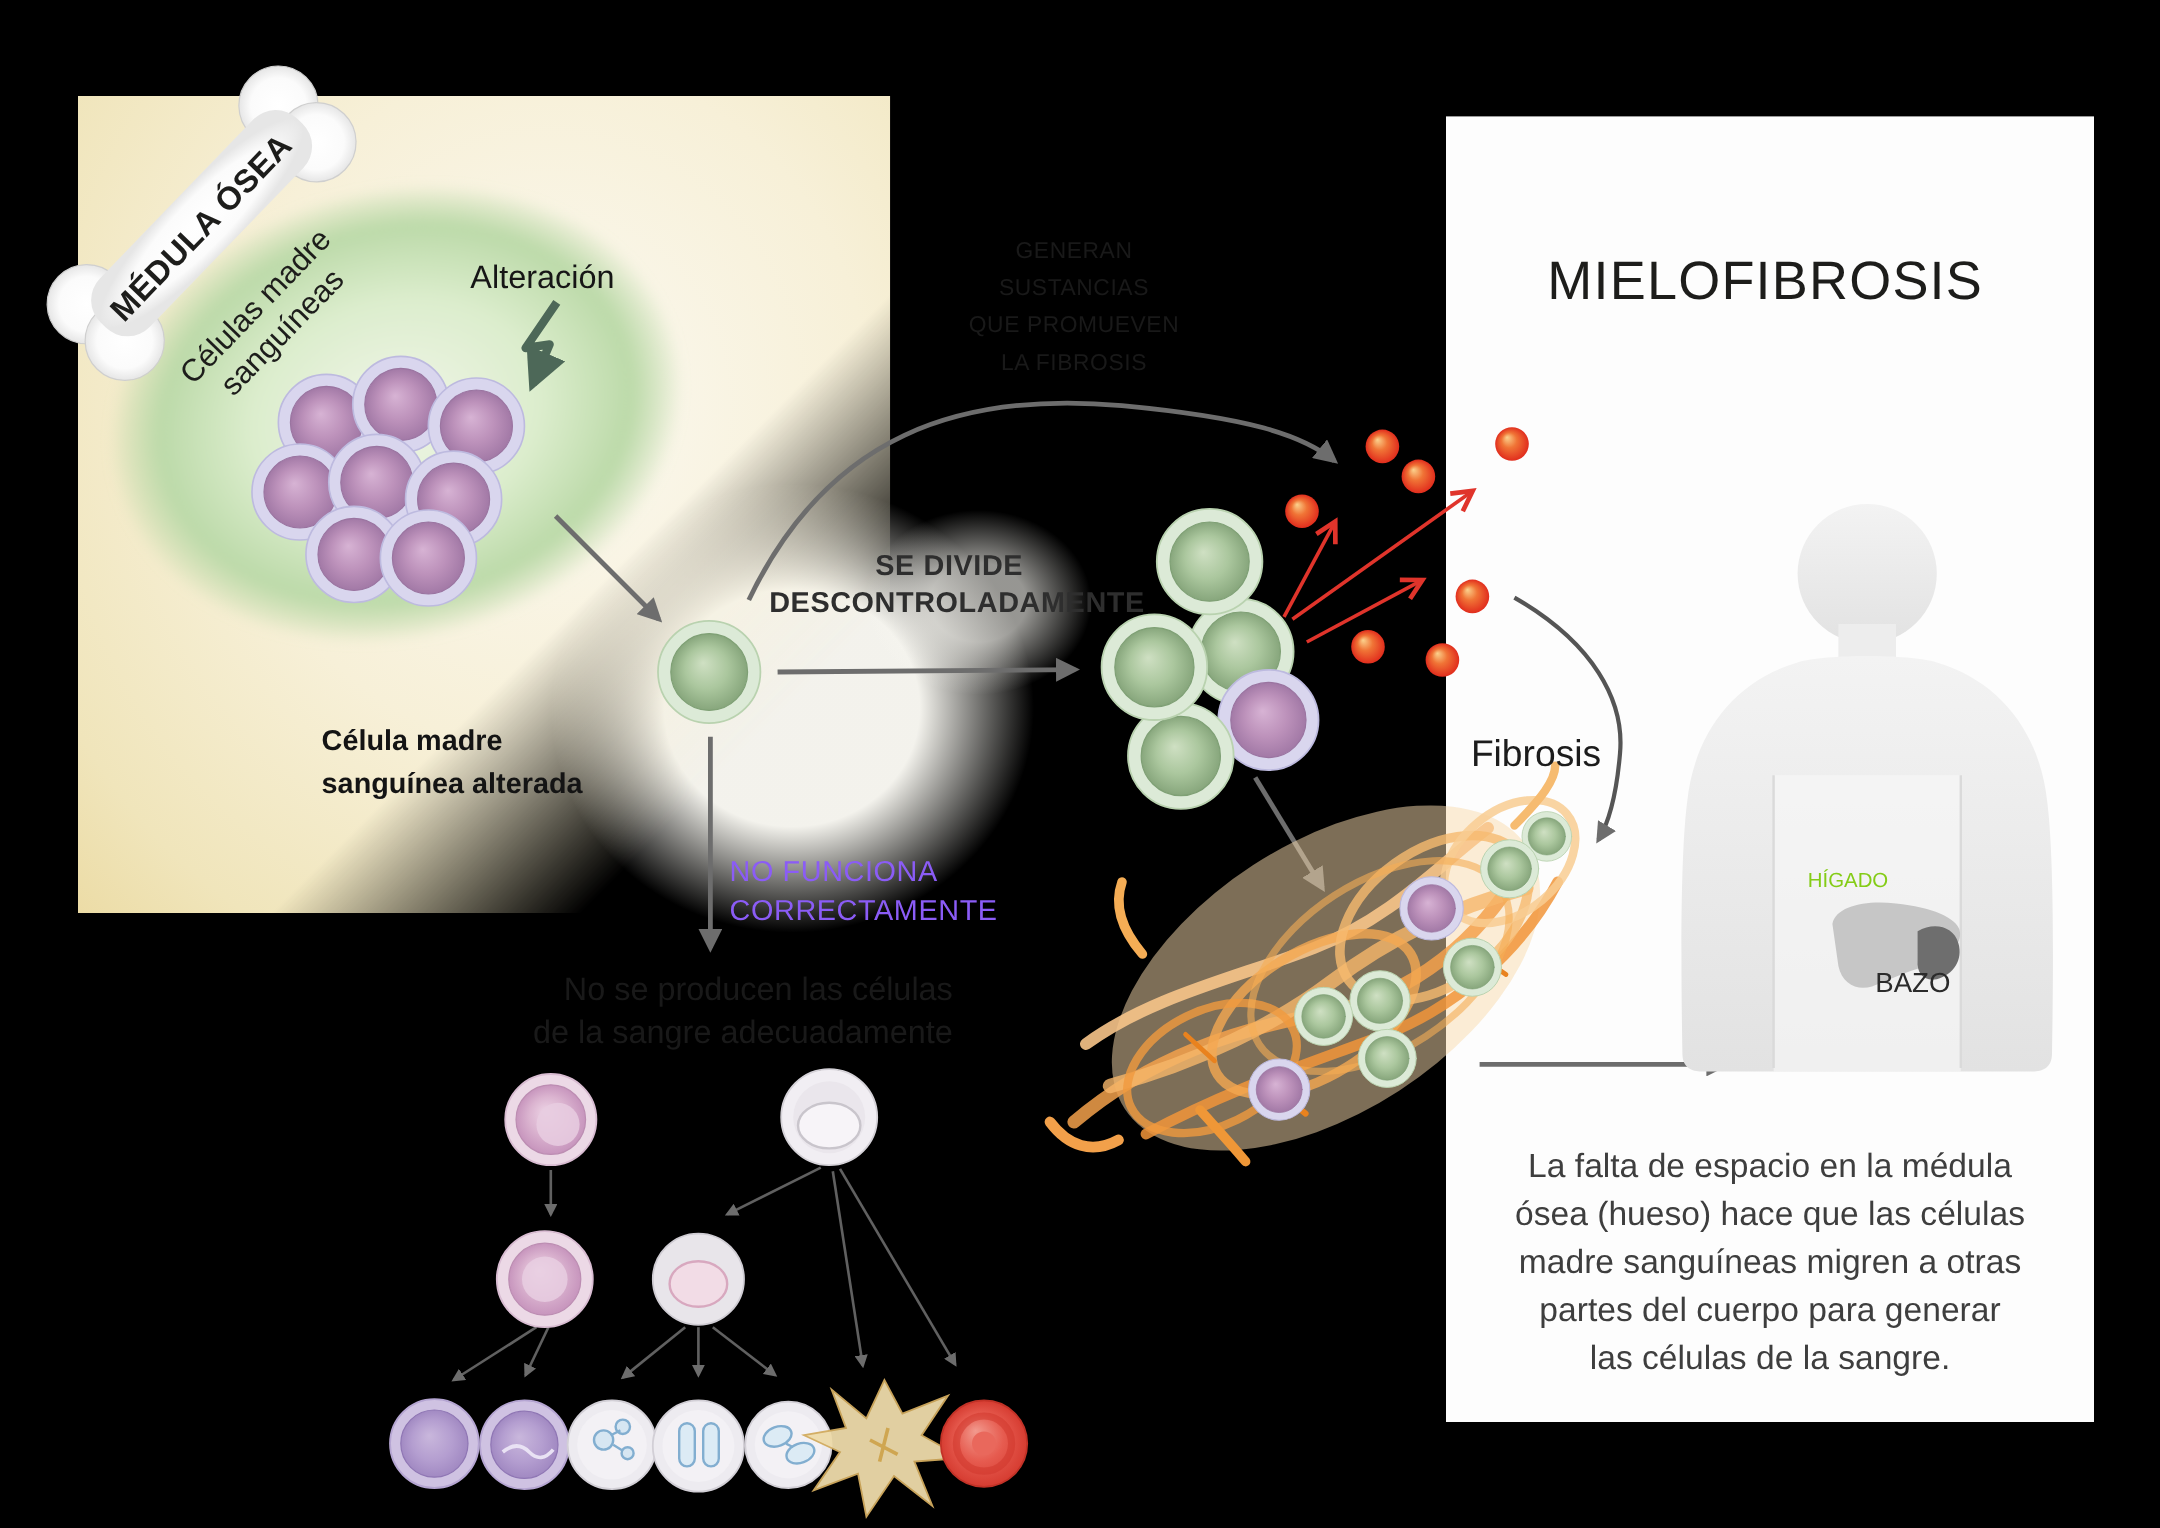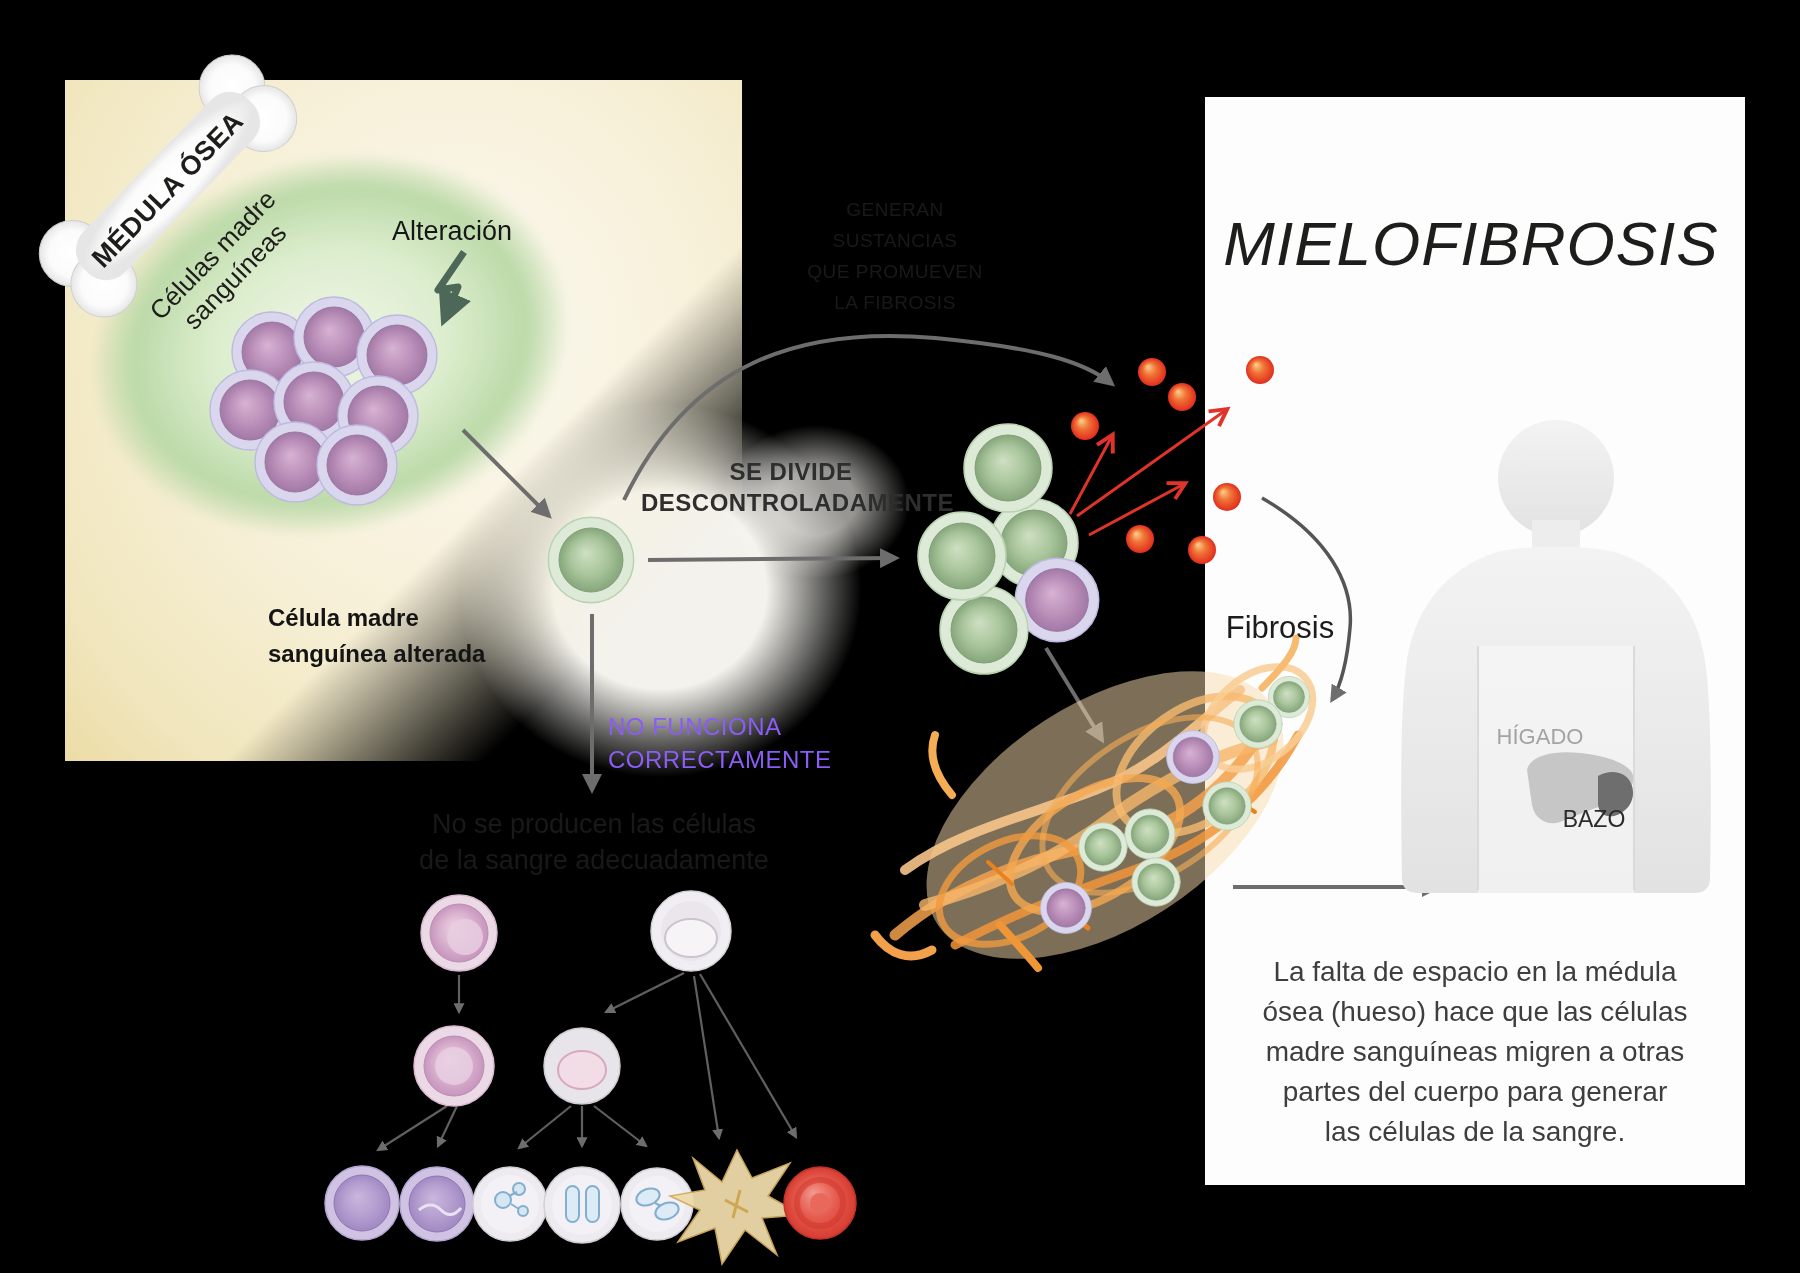--- a/index.html
+++ b/index.html
@@ -26,25 +26,25 @@
     font-size:26px;line-height:31px;color:#1d1d1b;}
   .alter-label{left:352px;top:216px;width:200px;font-size:27px;color:#161616;}
   .altered-cell-label{left:268px;top:600px;width:300px;text-align:left;
     font-size:24px;font-weight:bold;line-height:36px;color:#141414;}
   .gen-label{left:770px;top:194px;width:250px;font-size:19px;line-height:31px;
     color:#191919;letter-spacing:.5px;}
   .divide-label{left:641px;top:456px;width:300px;font-size:24px;line-height:31px;
     font-weight:600;color:#2e2e2e;letter-spacing:.5px;}
   .malf-label{left:608px;top:710px;font-size:24px;line-height:33px;color:#8b5cf6;
     letter-spacing:.5px;}
-  .noprod-label{left:394px;top:806px;width:400px;font-size:27px;line-height:36px;color:#191919;}
-  .title{left:1205px;top:208px;width:532px;font-size:62px;font-weight:500;
-    letter-spacing:1px;color:#1d1d1b;font-style:italic;}
+  .noprod-label{left:394px;top:806px;width:400px;font-size:27px;line-height:36px;color:#191919;text-align:right;}
+  .title{left:1205px;top:208px;width:532px;font-size:45px;font-weight:500;
+    letter-spacing:1px;color:#1d1d1b;}
   .fibrosis-label{left:1215px;top:610px;width:130px;font-size:31px;color:#1c1c1c;text-align:center;}
-  .liver-label{left:1470px;top:724px;width:140px;font-size:22px;font-weight:500;color:#a3a3a3;}
+  .liver-label{left:1470px;top:724px;width:140px;font-size:17px;font-weight:500;color:#84cc16;}
   .spleen-label{left:1534px;top:806px;width:120px;font-size:23px;font-weight:500;color:#2b2b2b;}
   .desc{left:1225px;top:952px;width:500px;font-size:28px;line-height:40px;color:#3e3e3e;text-align:center;}
 </style>
 </head>
 <body>
 
 <div class="abs" id="glow1"></div>
 <div class="abs" id="glow2"></div>
 
 <div class="abs" id="marrow-panel"></div>

